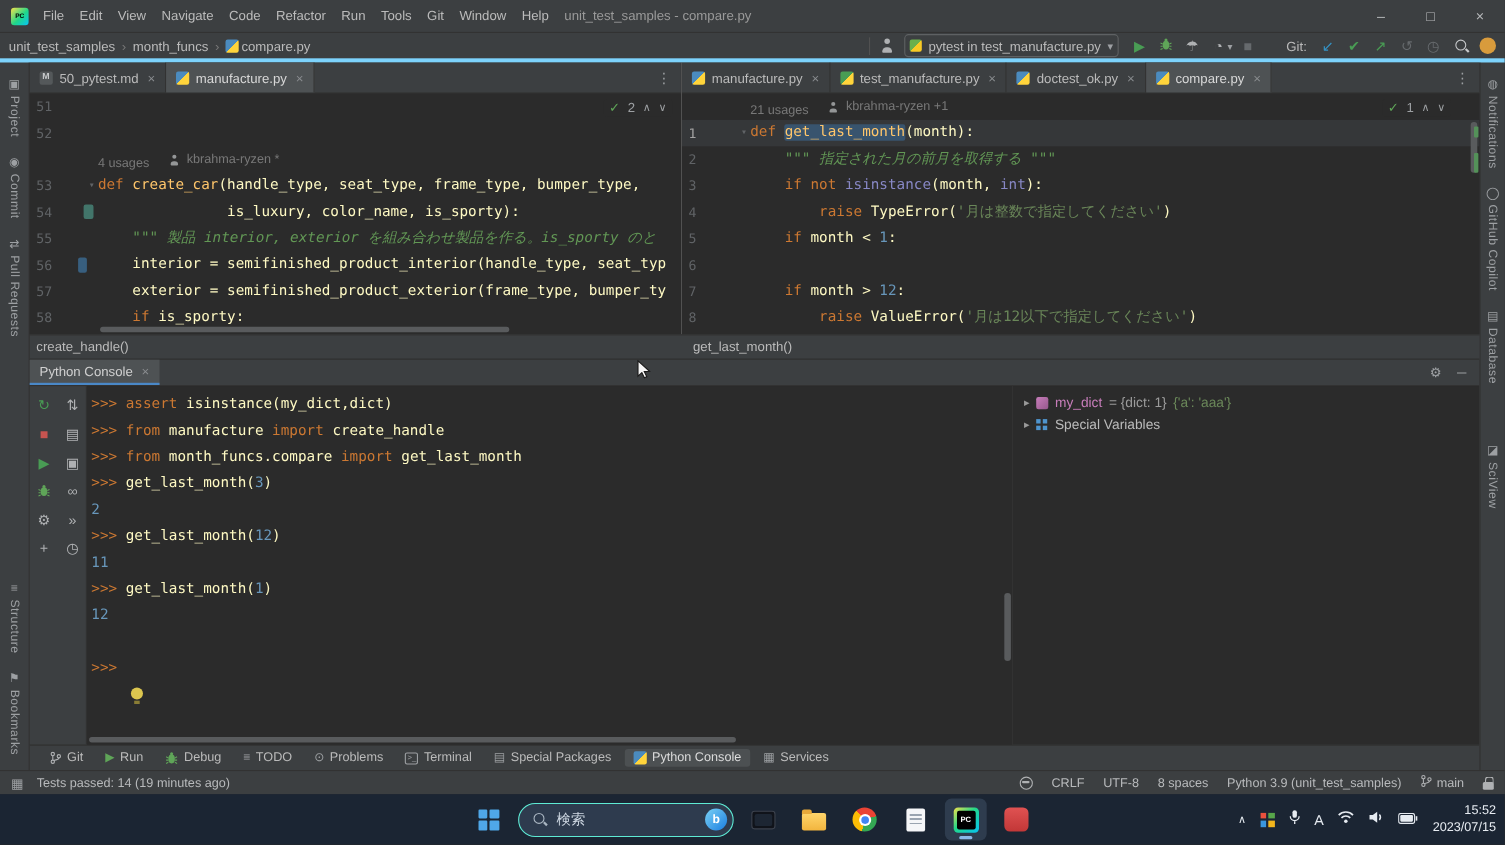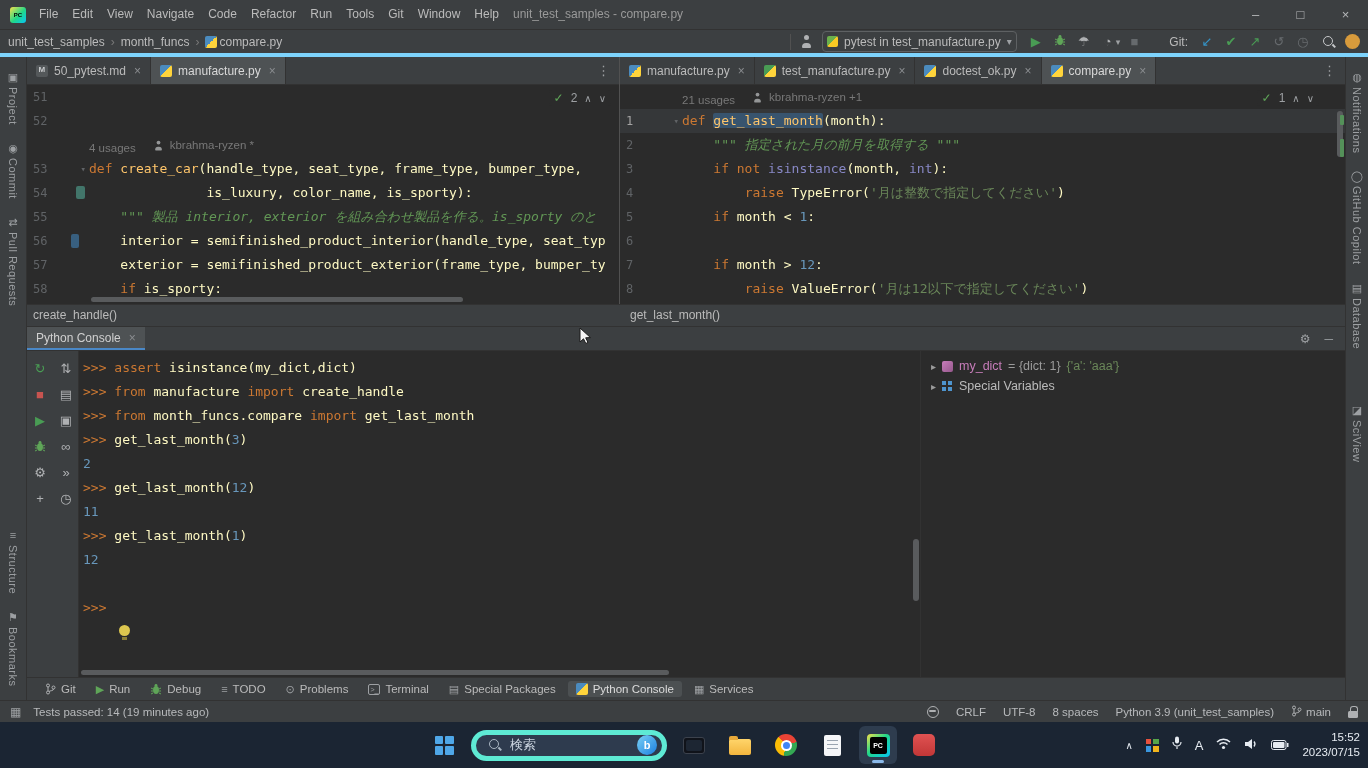--- a/index.html
+++ b/index.html
@@ -132,21 +132,21 @@
 .ic-lock::before{content:"";position:absolute;top:0;left:2px;width:6px;height:5px;border:1.5px solid #afb1b3;border-bottom:none;border-radius:3px 3px 0 0}
 .ic-lock::after{content:"";position:absolute;bottom:0;left:0;width:10px;height:7px;background:#afb1b3;border-radius:1.5px}
 
 .taskbar{position:absolute;left:0;right:0;bottom:0;height:46px;background:#1b2533;display:flex;align-items:center;justify-content:center}
 .tb-center{display:flex;align-items:center;gap:8px}
 .tb-btn{width:38px;height:38px;border-radius:6px;display:flex;align-items:center;justify-content:center;cursor:pointer}
 .tb-btn.tb-active{background:#2e3c4e;position:relative}
 .tb-btn.tb-active::after{content:"";position:absolute;bottom:1px;left:13px;width:12px;height:3px;border-radius:2px;background:#8ab8e8}
 .ic-start{width:19px;height:19px;display:grid;grid-template-columns:8.5px 8.5px;grid-template-rows:8.5px 8.5px;gap:2px}
 .ic-start i{background:#4fa7e8;border-radius:1px}
-.search-pill{height:31px;min-width:196px;border-radius:16px;background:#2e3b4e;border:5px solid #5eead4;display:flex;align-items:center;gap:8px;padding:0 5px 0 12px;cursor:pointer}
+.search-pill{height:31px;min-width:196px;border-radius:16px;background:#2e3b4e;border:1px solid #5eead4;display:flex;align-items:center;gap:8px;padding:0 5px 0 12px;cursor:pointer}
 .search-pill .mag::before{border-color:#aab6c2}
 .search-pill .mag::after{background:#aab6c2}
 .search-text{font-size:13px;color:#cfd8e3;flex:1}
 .ic-bing{width:20px;height:20px;border-radius:50%;background:linear-gradient(135deg,#7ad1f5,#1b7ee0);color:#fff;font-size:11px;font-weight:bold;display:flex;align-items:center;justify-content:center}
 .ic-monitor{width:22px;height:17px;background:#10131a;border:1px solid #3c424d;border-radius:3px;position:relative}
 .ic-monitor::before{content:"";position:absolute;left:2px;right:2px;top:2px;bottom:2px;background:#1d2633;border-radius:2px}
 .ic-folder{position:relative;width:22px;height:16px;background:linear-gradient(#ffd56b,#f2b53e);border-radius:2px;margin-top:4px}
 .ic-folder::before{content:"";position:absolute;top:-3px;left:0;width:9px;height:4px;background:#e8a93a;border-radius:2px 2px 0 0}
 .ic-chrome{width:22px;height:22px;border-radius:50%;background:conic-gradient(from -45deg,#ea4335 0 33%,#34a853 0 66%,#fbbc05 0 100%);position:relative}
 .ic-chrome::before{content:"";position:absolute;left:5.5px;top:5.5px;right:5.5px;bottom:5.5px;background:#fff;border-radius:50%}

